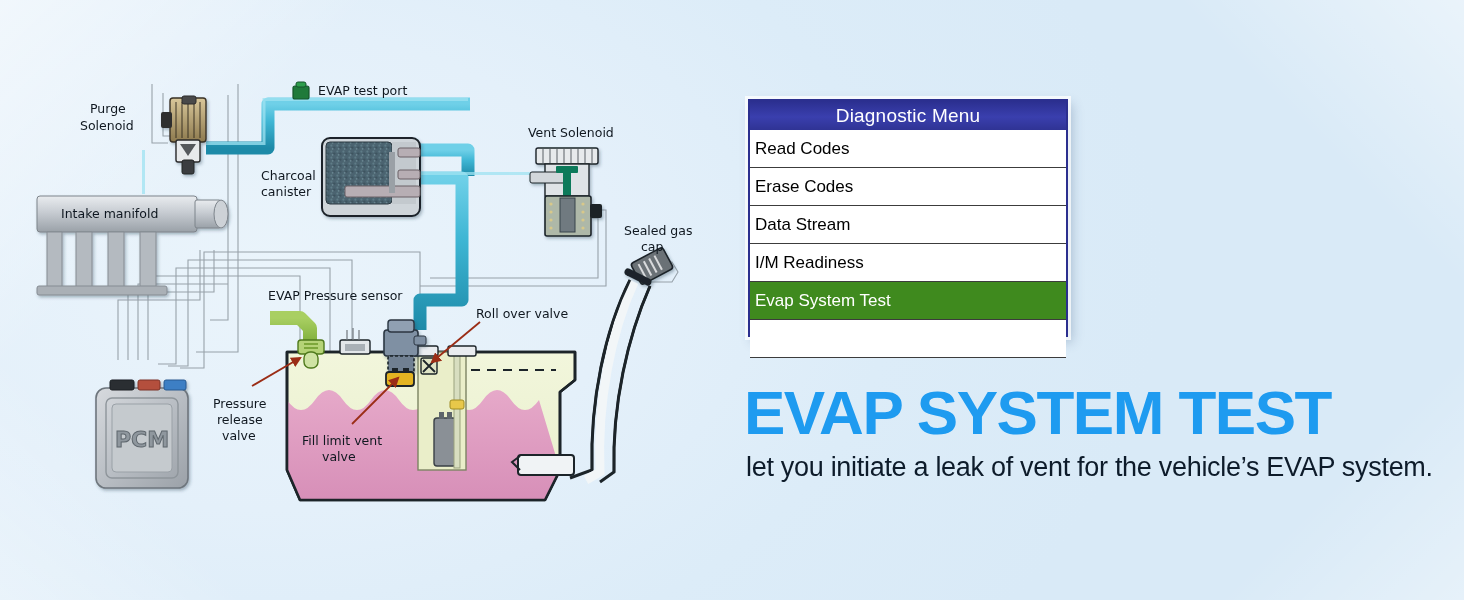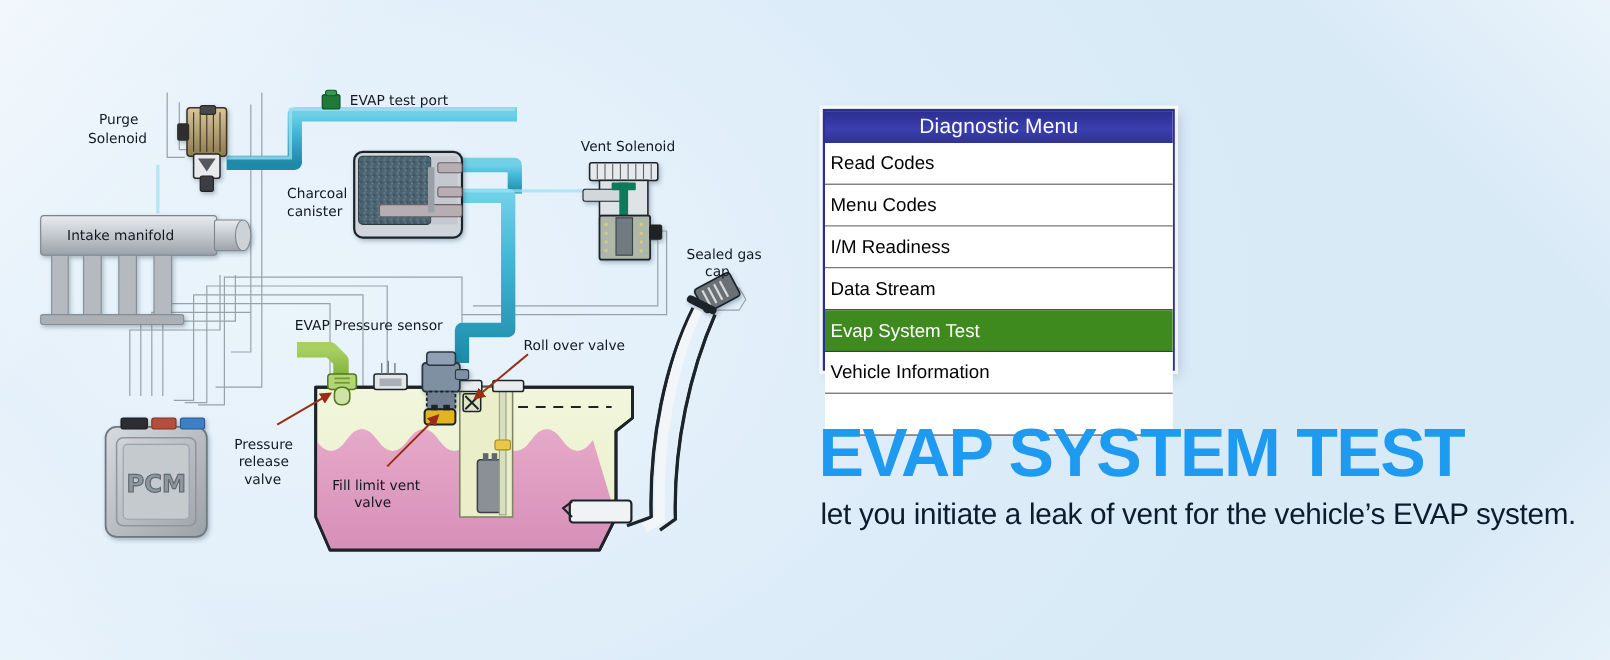--- a/index.html
+++ b/index.html
@@ -409,25 +409,24 @@
       <text class="dlabel" x="322" y="461">valve</text>
     </svg>
   </div>
 
   <div id="right-panel">
 
     <div id="scanner-screen">
       <div class="screen-header">Diagnostic Menu</div>
       <div class="menu-list">
         <div class="menu-row">Read Codes</div>
-        <div class="menu-row">Menu Codes</div>
+        <div class="menu-row">Erase Codes</div>
+        <div class="menu-row">Data Stream</div>
         <div class="menu-row">I/M Readiness</div>
-        <div class="menu-row">Data Stream</div>
         <div class="menu-row selected">Evap System Test</div>
-        <div class="menu-row">Vehicle Information</div>
         <div class="menu-row blank"></div>
       </div>
     </div>
 
     <div id="headline">EVAP SYSTEM TEST</div>
     <div id="subhead">let you initiate a leak of vent for the vehicle’s EVAP system.</div>
 
   </div>
 </div>
 

